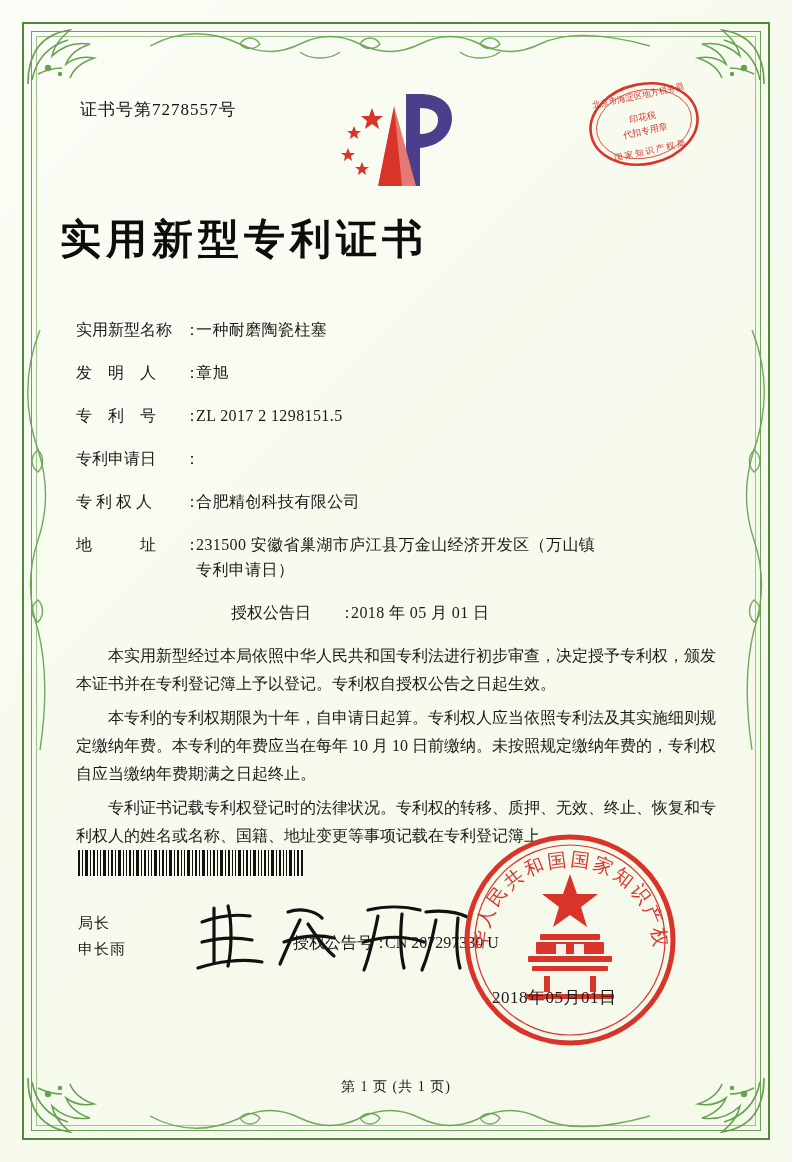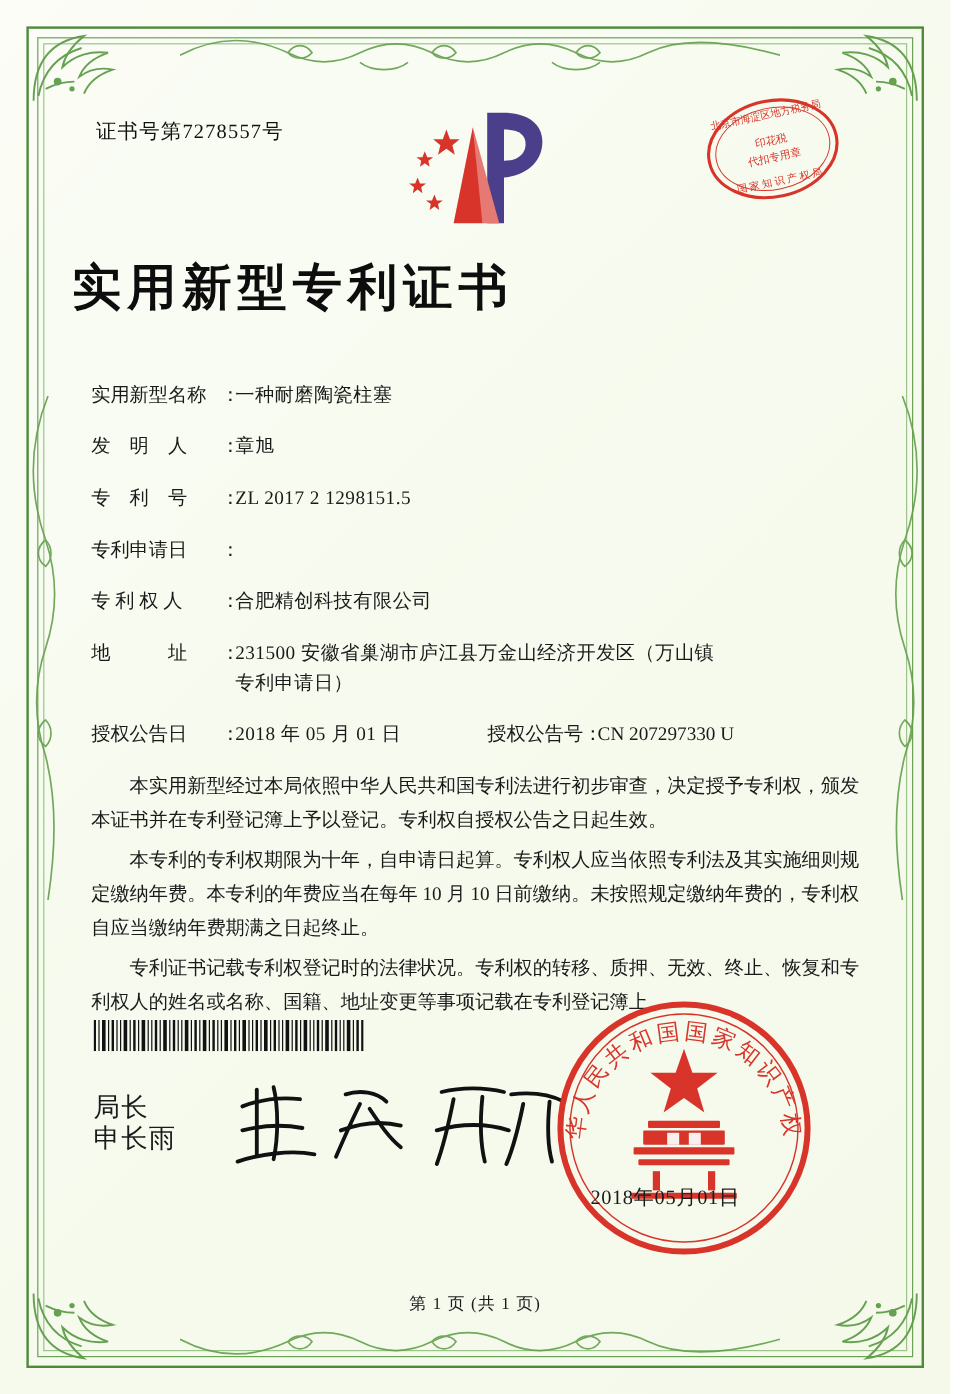--- a/index.html
+++ b/index.html
@@ -129,22 +129,23 @@
   .field-value {
     flex: 1 1 auto;
     letter-spacing: 0.4px;
   }
   .field-value .line2 {
     display: block;
     margin-top: 9px;
   }
   .grant-row {
     display: flex;
-    align-items: flex-end;
+    align-items: center;
     margin-bottom: 6px;
+    flex-direction: column;
   }
   .grant-left {
     width: 330px;
     flex: 0 0 330px;
     display: flex;
   }
   .grant-right {
     flex: 1 1 auto;
     display: flex;
   }
@@ -169,21 +170,21 @@
     top: 790px;
     width: 225px;
     height: 26px;
   }
   .barcode svg { width: 100%; height: 100%; display: block; }
 
   .signature-block {
     position: absolute;
     left: 18px;
     top: 850px;
-    font-size: 22px;
+    font-size: 15px;
     line-height: 26px;
     letter-spacing: 1px;
   }
   .sig-script {
     position: absolute;
     left: 128px;
     top: 832px;
     width: 300px;
     height: 90px;
   }

